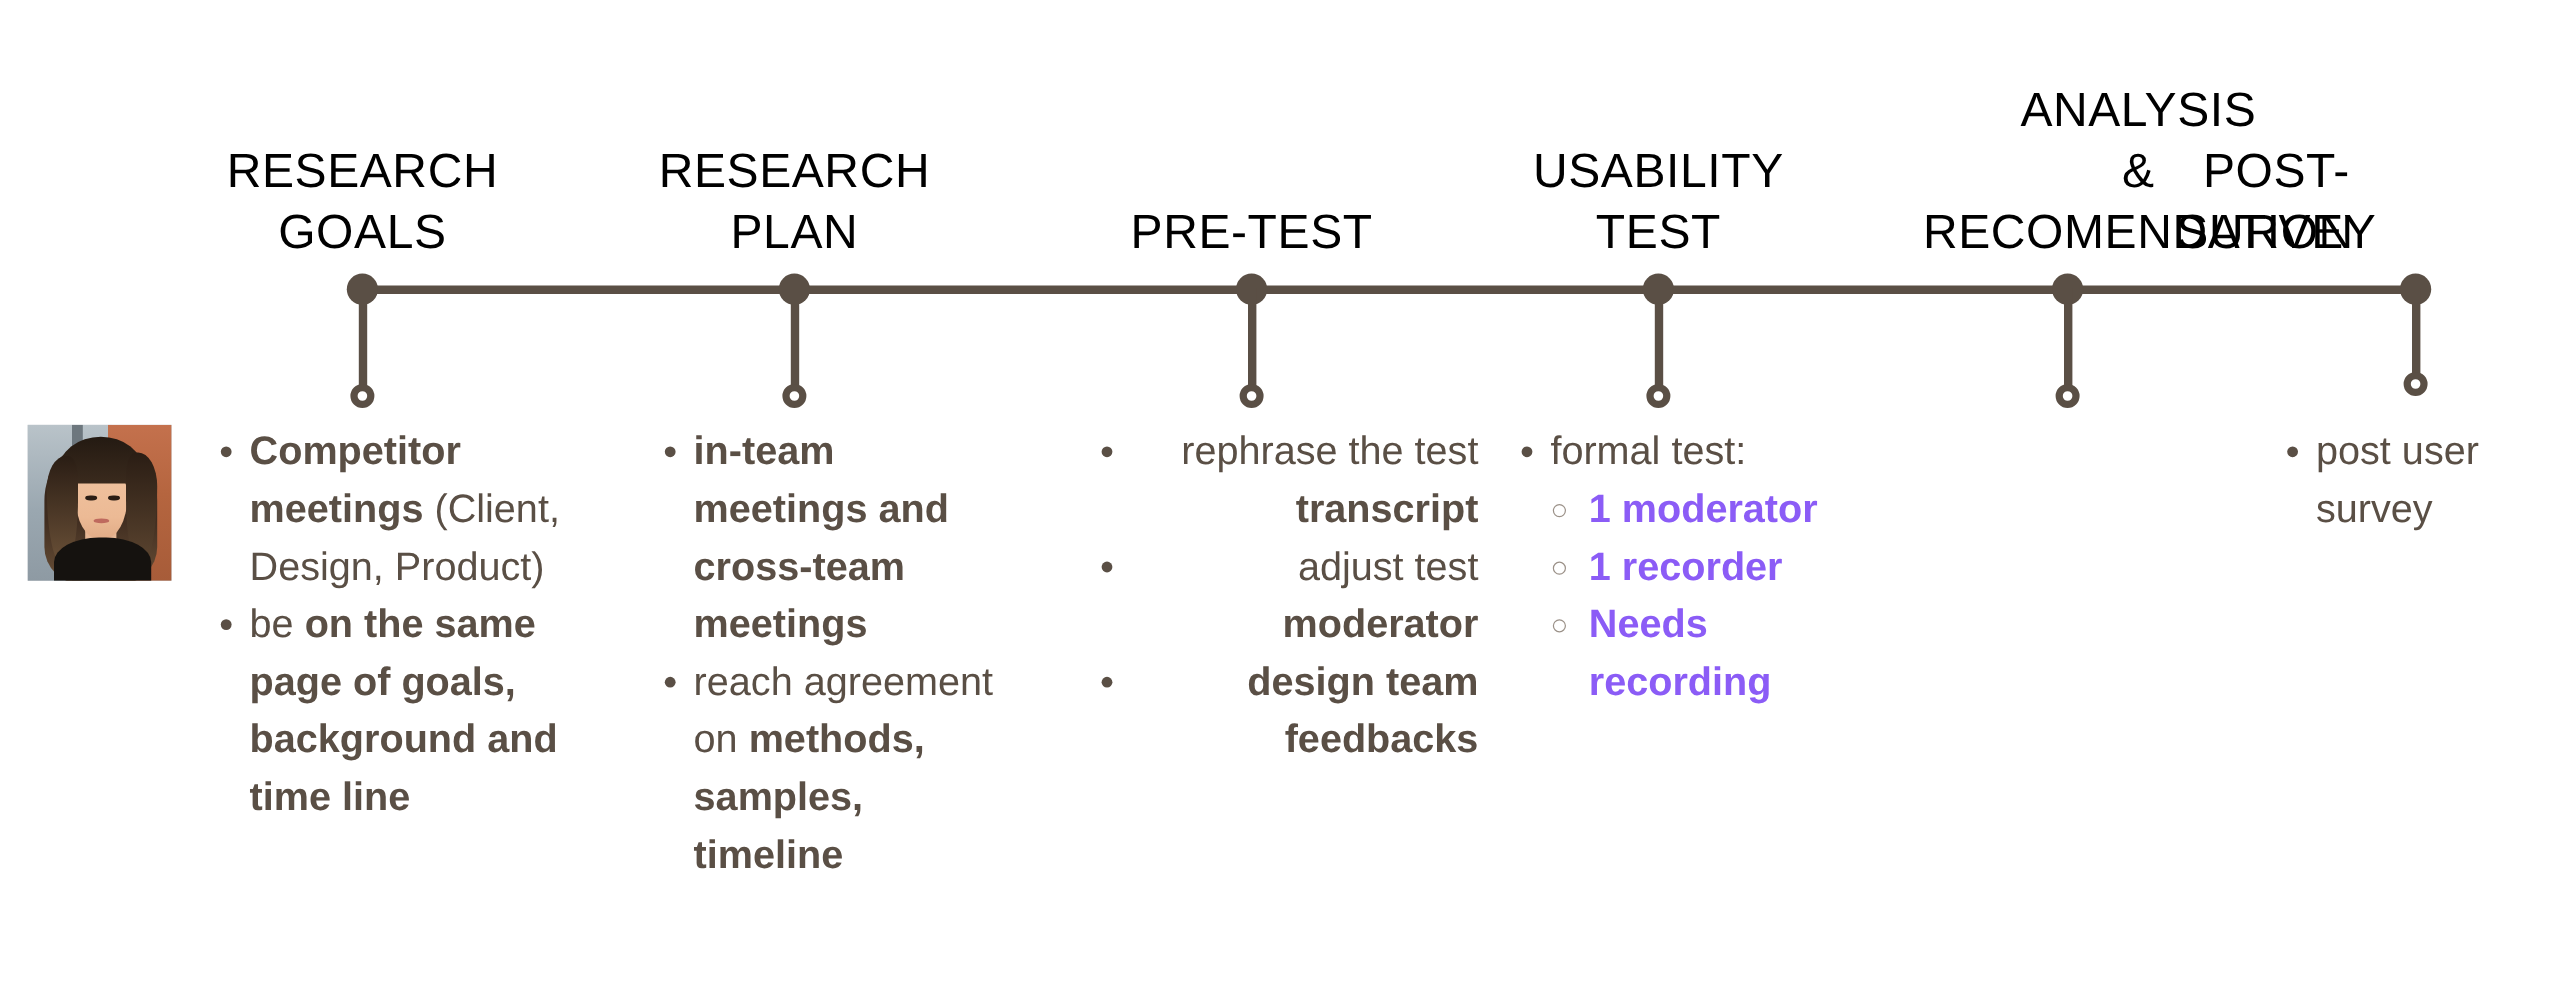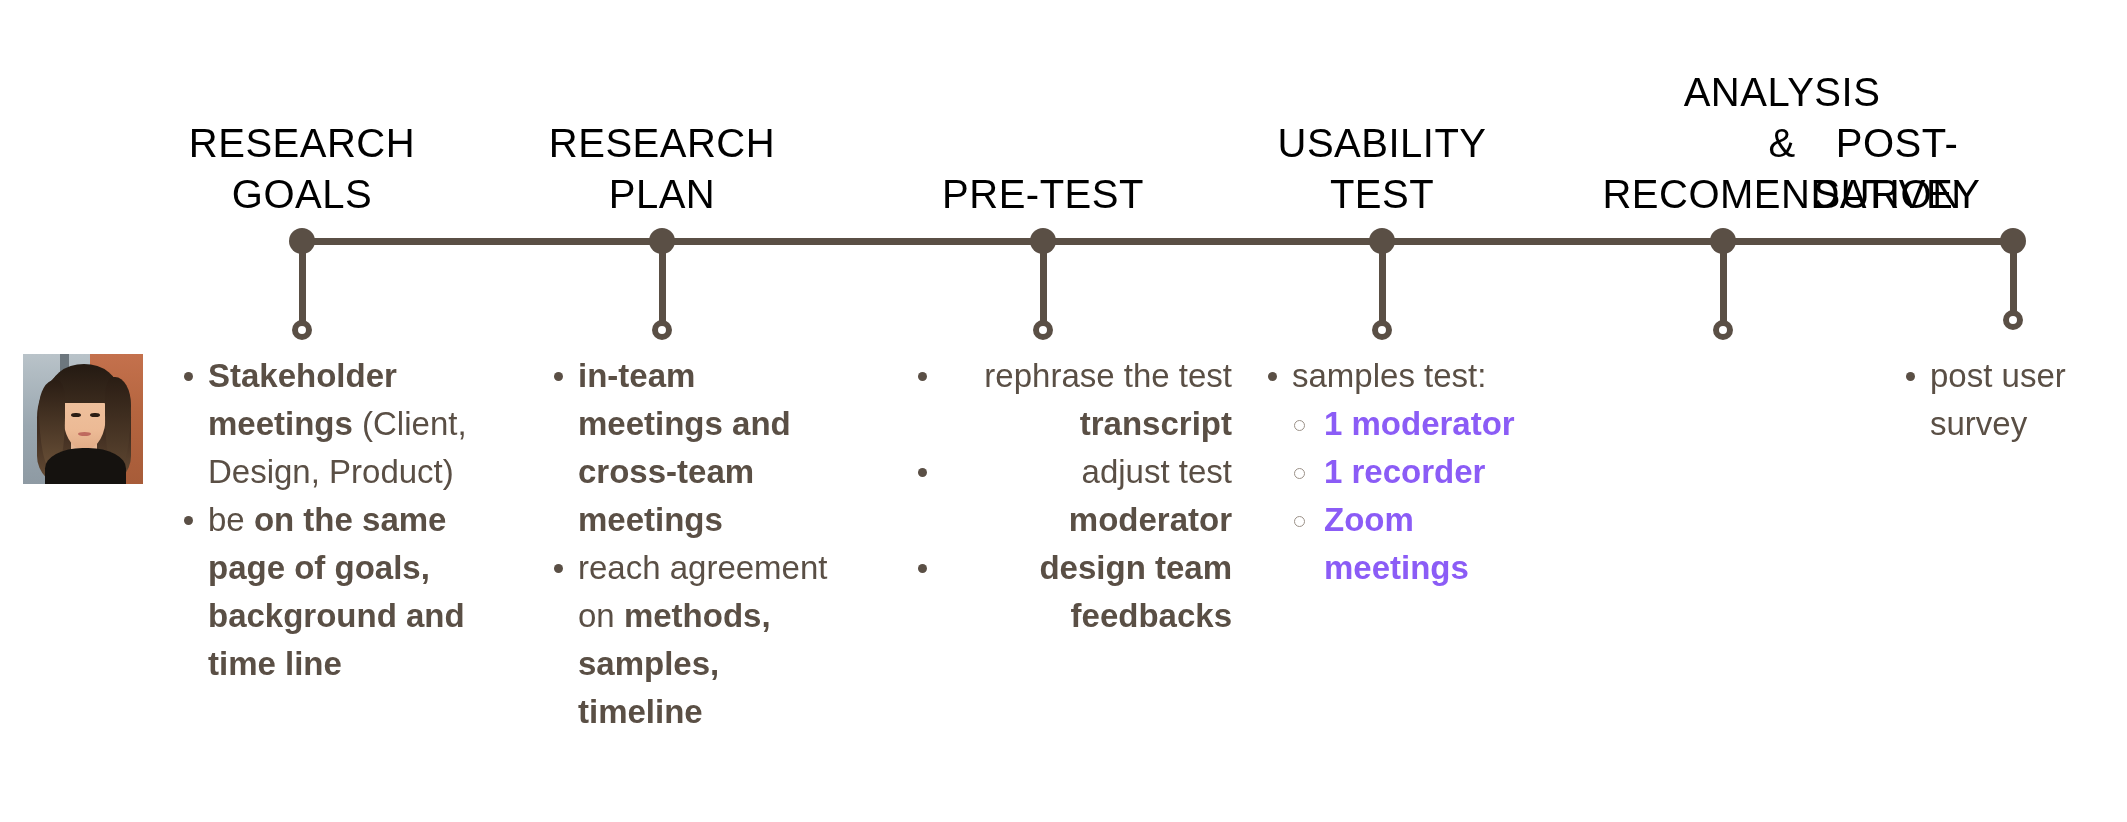--- a/index.html
+++ b/index.html
@@ -300,45 +300,45 @@
       <div class="milestone" style="left: 2013px;">
         <div class="node-dot"></div>
         <div class="node-stem" style="height: 80px;"></div>
         <div class="node-ring" style="top: 310px;"></div>
       </div>
     </div>
 
   <div class="columns-layer">
       <div class="stage-column" style="left: 178px; width: 330px;">
         <ul class="bullets">
-          <li><span class="b">Stakeholder meetings </span><span class="n">(Client, Design, Product)</span></li>
+          <li><span class="b">Competitor meetings </span><span class="n">(Client, Design, Product)</span></li>
           <li><span class="n">be </span><span class="b">on the same page of goals, background and time line</span></li>
         </ul>
       </div>
       <div class="stage-column" style="left: 548px; width: 300px;">
         <ul class="bullets">
           <li><span class="b">in-team meetings and cross-team meetings</span></li>
           <li><span class="n">reach agreement on </span><span class="b">methods, samples, timeline</span></li>
         </ul>
       </div>
       <div class="stage-column" style="left: 912px; width: 320px; text-align: right;">
         <ul class="bullets">
           <li><span class="n">rephrase the test </span><span class="b">transcript</span></li>
           <li><span class="n">adjust test </span><span class="b">moderator</span></li>
           <li><span class="b">design team feedbacks</span></li>
         </ul>
       </div>
       <div class="stage-column" style="left: 1262px; width: 300px;">
         <ul class="bullets">
-          <li><span class="n">samples test:</span></li>
+          <li><span class="n">formal test:</span></li>
         </ul>
         <ul class="subbullets">
           <li><span class="b">1 moderator</span></li>
           <li><span class="b">1 recorder</span></li>
-          <li><span class="b">Zoom meetings</span></li>
+          <li><span class="b">Needs recording</span></li>
         </ul>
       </div>
       <div class="stage-column" style="left: 1900px; width: 215px;">
         <ul class="bullets">
           <li><span class="n">post user survey</span></li>
         </ul>
       </div>
     </div>
 
   <div class="portrait">

